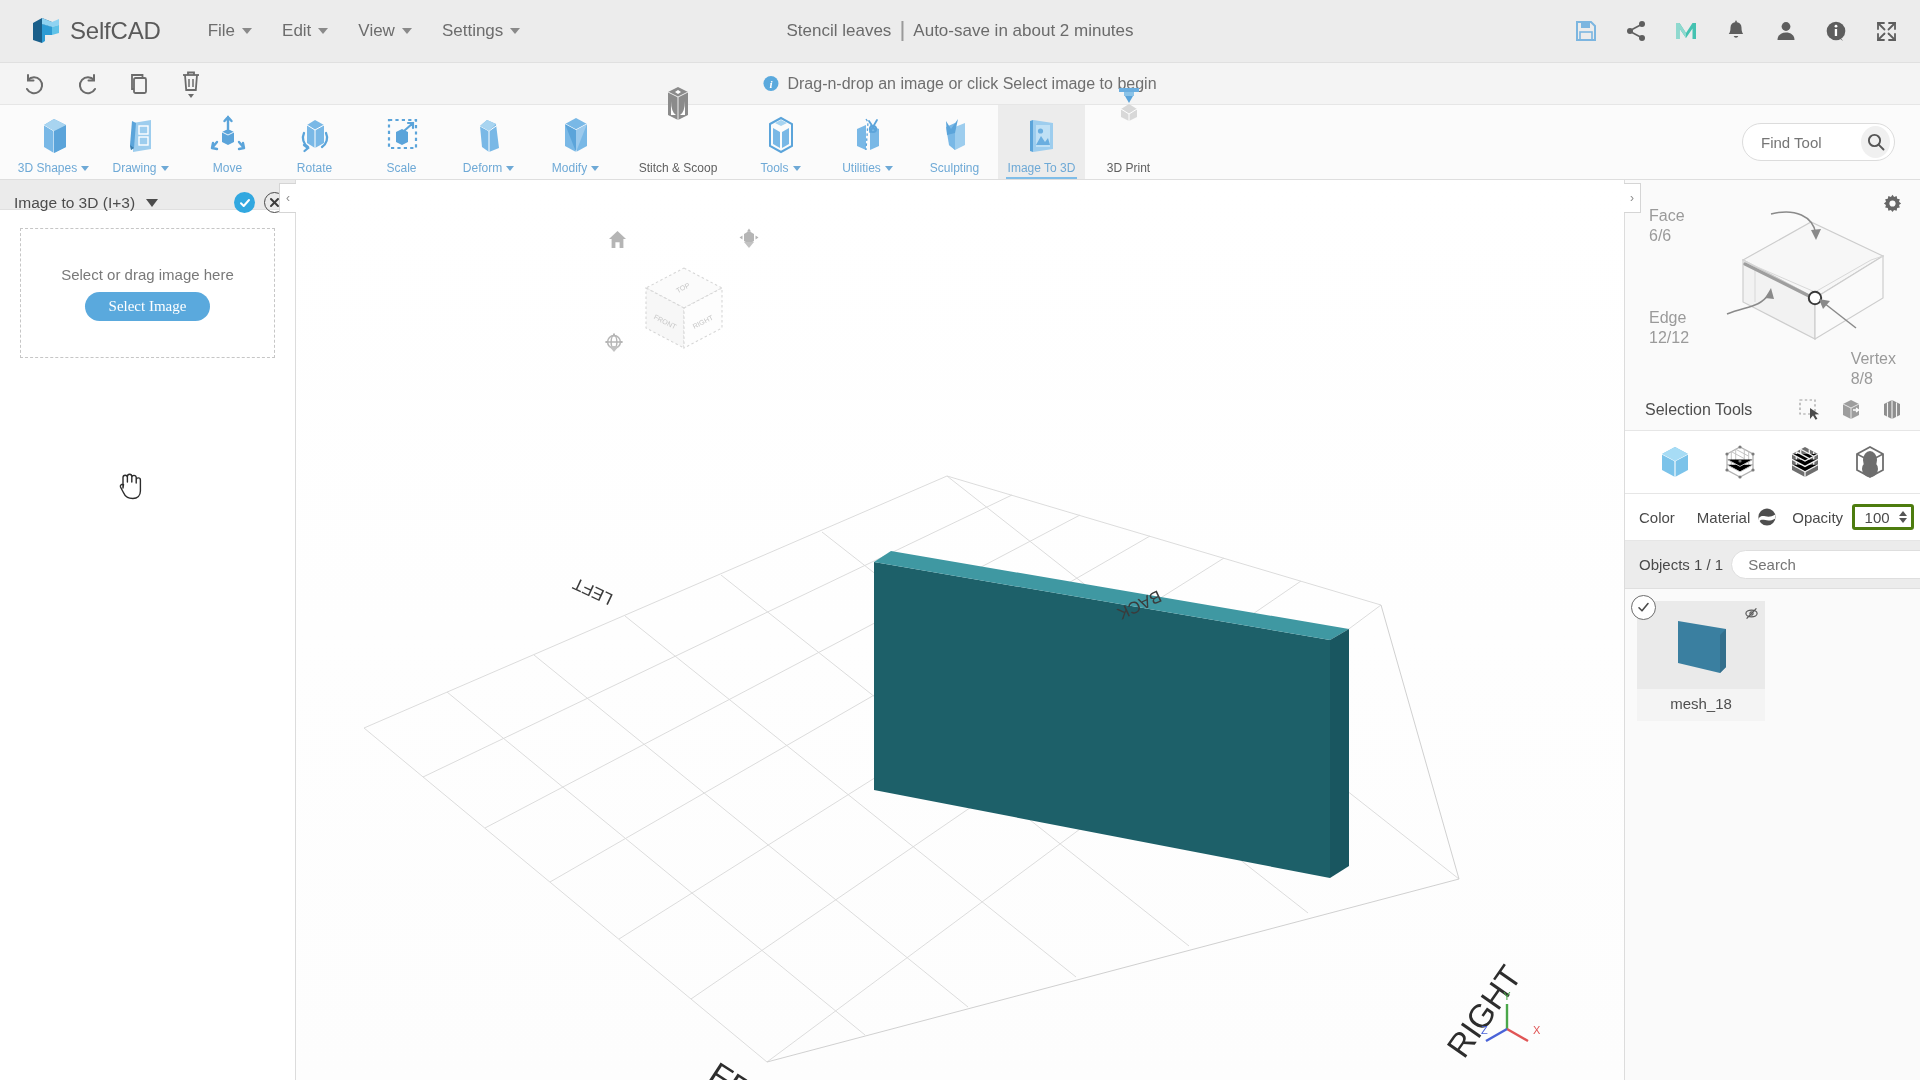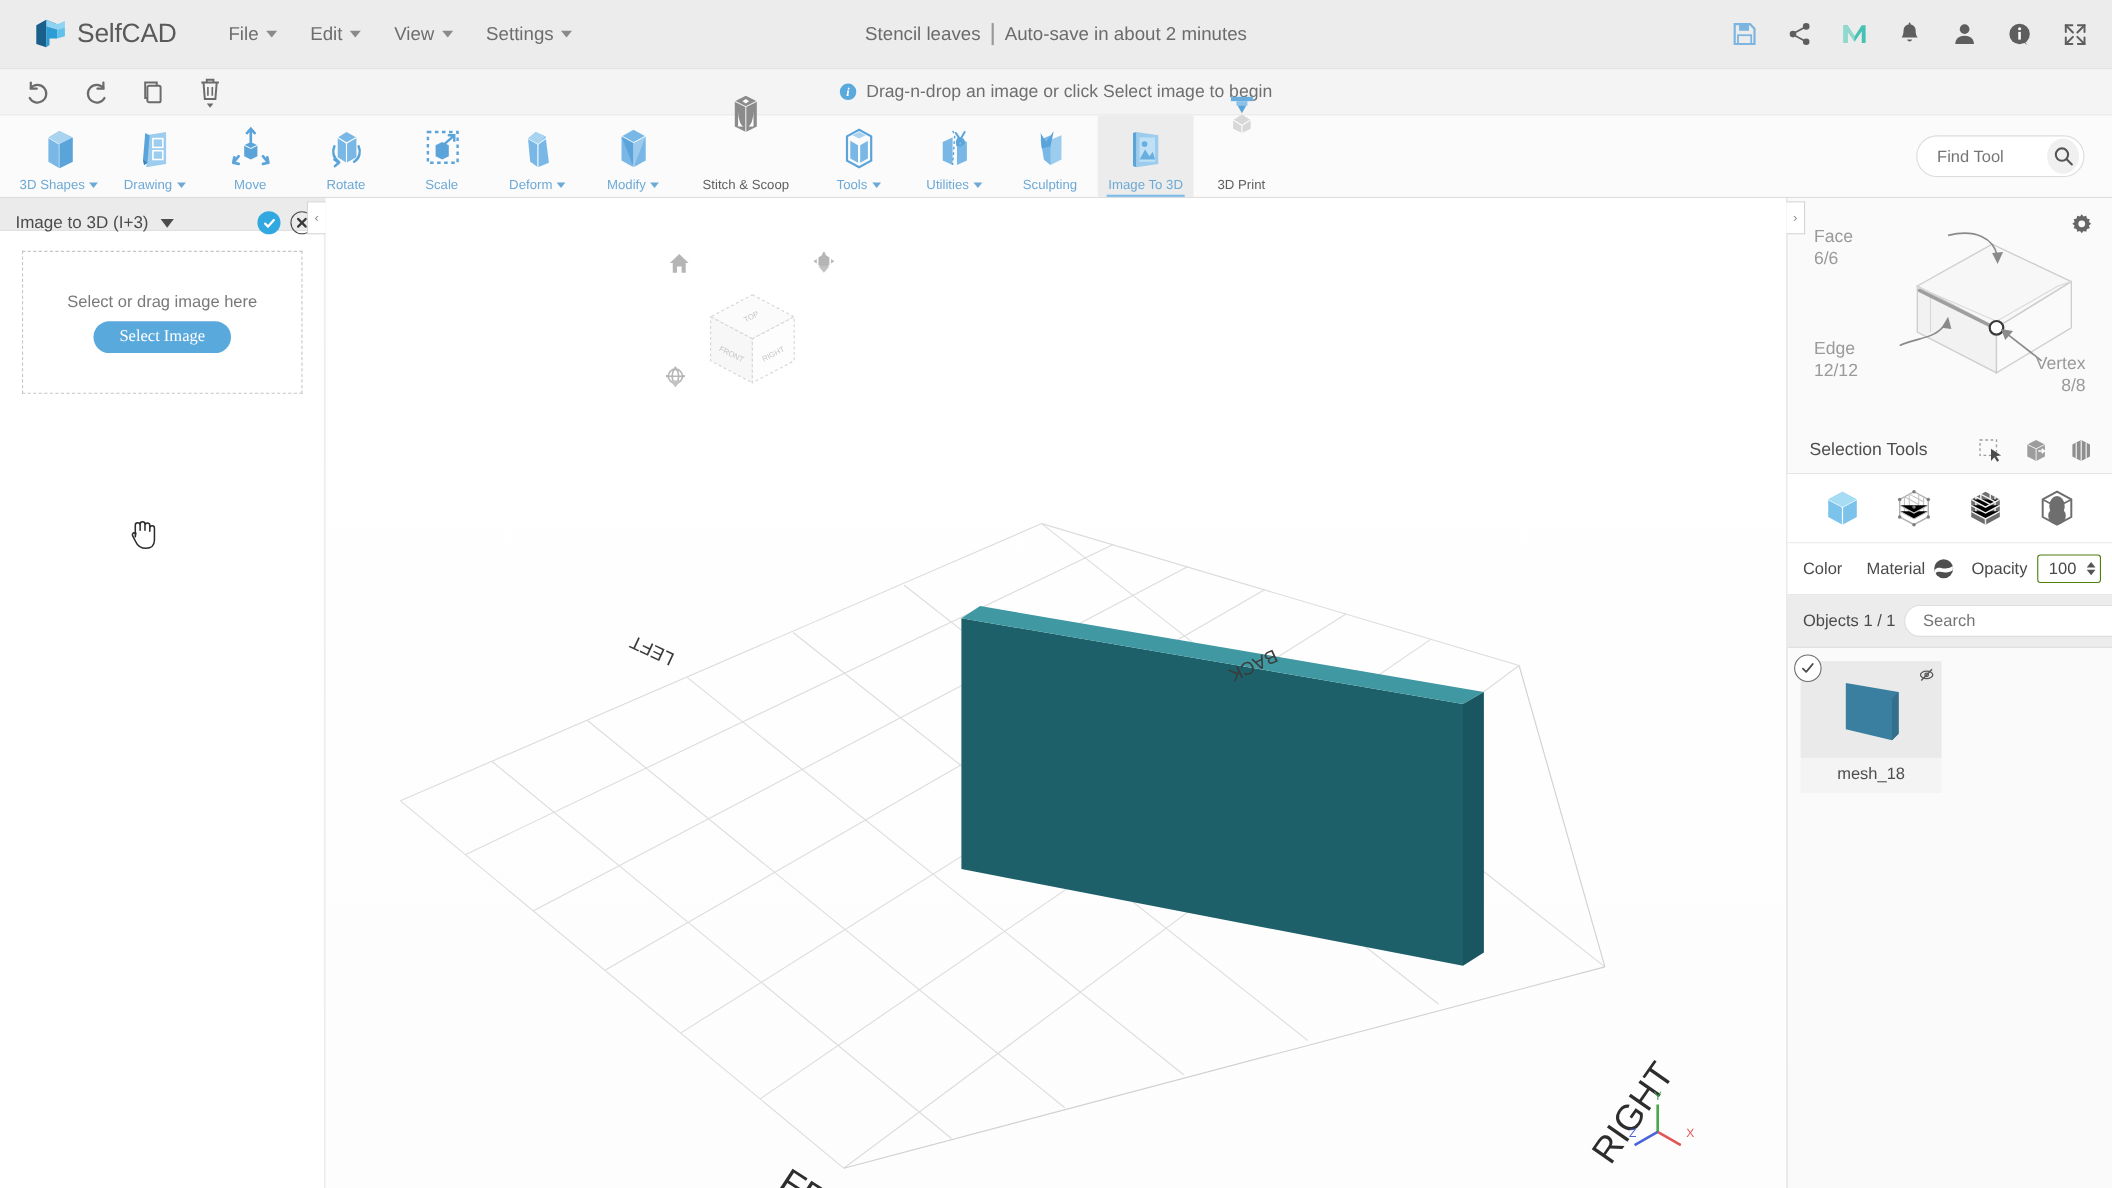--- a/index.html
+++ b/index.html
@@ -178,40 +178,40 @@
     width: 17px; height: 30px; background: #fff;
     border: 1px solid #d5d5d5; border-left: none;
     display: flex; align-items: center; justify-content: center;
     font-size: 12px; color: #8d8d8d; cursor: pointer; z-index: 5;
   }
   .rp-topo { position: relative; height: 215px; padding-top: 10px; }
   .gear-top { position: absolute; right: 18px; top: 14px; cursor: pointer; }
   .topo-lbl { position: absolute; color: #9a9a9a; font-size: 16px; line-height: 1.28; text-align: left; }
   .lbl-face { left: 24px; top: 26px; }
   .lbl-edge { left: 24px; top: 128px; }
-  .lbl-vertex { right: 24px; top: 141px; text-align: right; }
+  .lbl-vertex { right: 24px; top: 169px; text-align: left; }
   .sel-tools-row {
     display: flex; align-items: center; padding: 4px 16px 10px 20px;
     border-bottom: 1px solid #e6e6e6;
   }
   .sel-tools-label { font-size: 16px; color: #4e4e4e; }
   .sel-tools-icons { margin-left: auto; display: flex; align-items: center; gap: 18px; }
   .mode-row {
     display: flex; align-items: center; justify-content: space-around;
     padding: 14px 18px; border-bottom: 1px solid #e6e6e6; background: #fff;
   }
   .mode-icon { cursor: pointer; }
   .cmo-row {
     display: flex; align-items: center; gap: 7px;
     padding: 10px 12px 10px 14px; border-bottom: 1px solid #e6e6e6; background: #fff;
     font-size: 15px; color: #4a4a4a;
   }
   .swatch-black { width: 17px; height: 17px; border-radius: 50%; background: #111; cursor: pointer; }
   .opacity-box {
-    display: flex; align-items: center; border: 1px solid #4d7c0f; border-radius: 3px;
+    display: flex; align-items: center; border: 3px solid #4d7c0f; border-radius: 3px;
     height: 26px; background: #fff; margin-left: 2px;
   }
   .opacity-box input {
     width: 44px; border: none; outline: none; text-align: center; font-size: 15px;
     color: #4a4a4a; font-family: inherit; background: transparent;
   }
   .spinner { display: flex; flex-direction: column; padding-right: 4px; gap: 2px; cursor: pointer;}
   .spin-up { width:0;height:0;border-left:4px solid transparent;border-right:4px solid transparent;border-bottom:5px solid #555; }
   .spin-dn { width:0;height:0;border-left:4px solid transparent;border-right:4px solid transparent;border-top:5px solid #555; }
   .objects-row {

